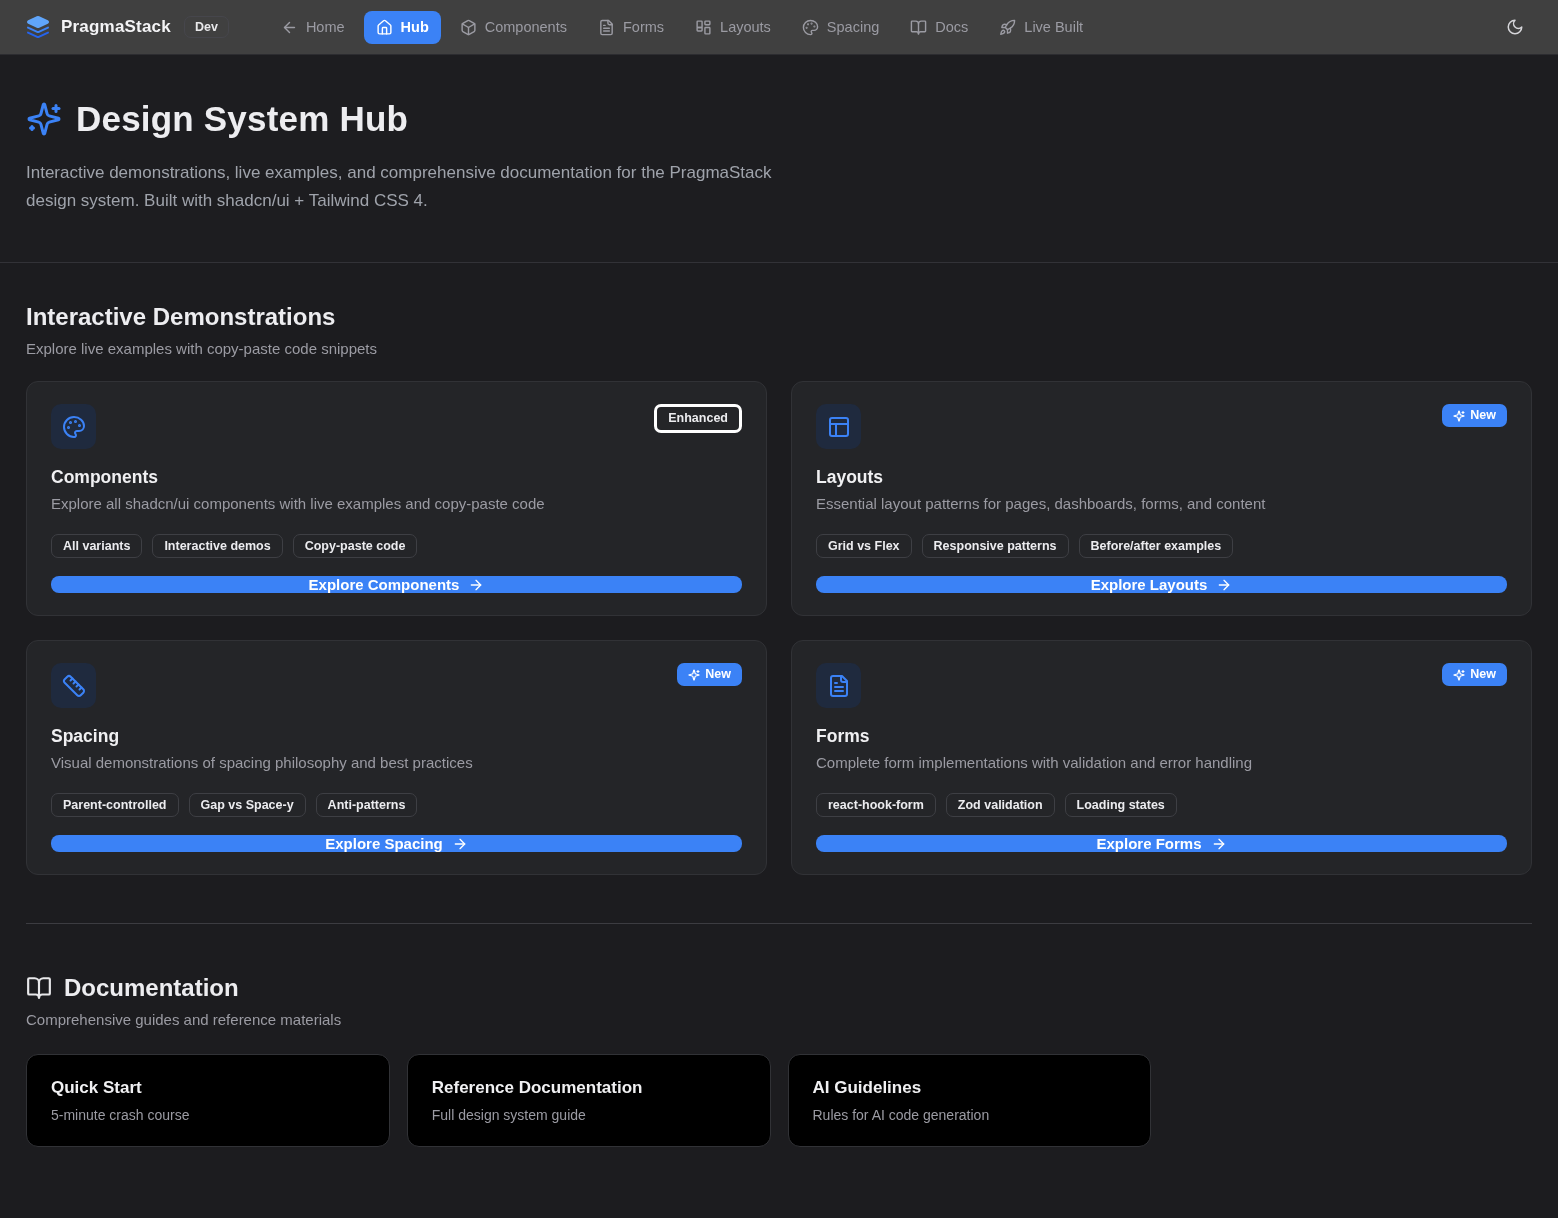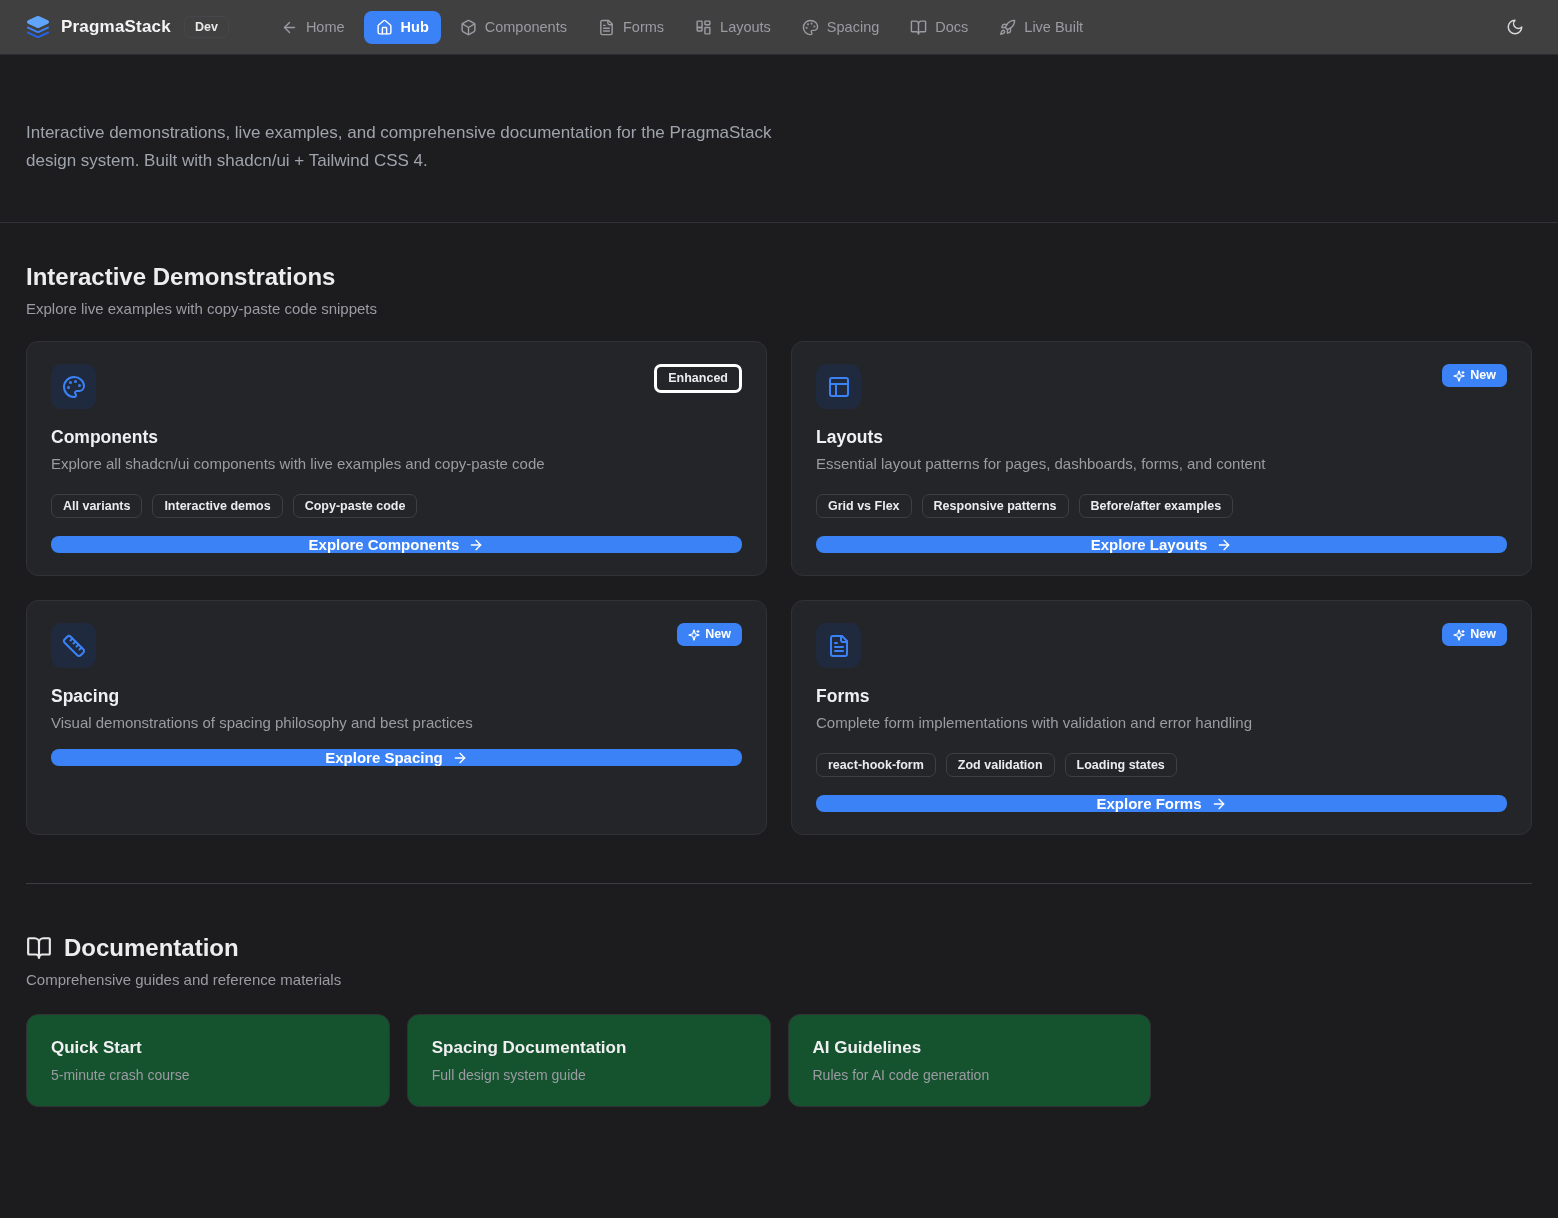--- a/index.html
+++ b/index.html
@@ -74,21 +74,21 @@
     gap: 9px; cursor: pointer;
   }
   .explore-btn svg { width: 16px; height: 16px; }
 
   .divider { border: none; border-top: 1px solid #3c3c41; margin: 48px 0 0; }
 
   .doc-heading-row { display: flex; align-items: center; gap: 12px; margin-top: 50px; }
   .doc-heading-row svg { width: 26px; height: 26px; color: #e8e8ea; }
   .doc-heading-row .section-heading { margin-top: 0; }
   .doc-grid { display: grid; grid-template-columns: repeat(4, 1fr); gap: 17px; margin-top: 26px; }
-  .doc-card { background: #14532d; border: 1px solid #313236; border-radius: 12px; padding: 23px 24px; cursor: pointer; }
+  .doc-card { background: #000000; border: 1px solid #313236; border-radius: 12px; padding: 23px 24px; cursor: pointer; }
   .doc-title { font-size: 17px; font-weight: 700; color: #f0f0f2; }
   .doc-desc { font-size: 14px; color: #9b9ba3; margin-top: 9px; }
 </style>
 </head>
 <body>
 
 <header class="navbar">
   <div class="brand">
     <svg width="24" height="24" viewBox="0 0 24 24" fill="none" stroke-width="2" stroke-linecap="round" stroke-linejoin="round">
       <path fill="#60a5fa" stroke="#60a5fa" d="m12.83 2.18a2 2 0 0 0-1.66 0L2.6 6.08a1 1 0 0 0 0 1.83l8.58 3.91a2 2 0 0 0 1.66 0l8.58-3.9a1 1 0 0 0 0-1.83Z"></path>
@@ -170,20 +170,30 @@
   </nav>
 
   <button class="theme-toggle">
     <svg viewBox="0 0 24 24" fill="none" stroke="currentColor" stroke-width="2" stroke-linecap="round" stroke-linejoin="round">
         <path d="M12 3a6 6 0 0 0 9 9 9 9 0 1 1-9-9Z"></path>
       </svg>
   </button>
 </header>
 
 <section class="hero">
+  <div class="hero-title-row">
+    <svg viewBox="0 0 24 24" fill="none" stroke="currentColor" stroke-width="2" stroke-linecap="round" stroke-linejoin="round">
+        <path d="M9.937 15.5A2 2 0 0 0 8.5 14.063l-6.135-1.582a.5.5 0 0 1 0-.962L8.5 9.936A2 2 0 0 0 9.937 8.5l1.582-6.135a.5.5 0 0 1 .963 0L14.063 8.5A2 2 0 0 0 15.5 9.937l6.135 1.581a.5.5 0 0 1 0 .964L15.5 14.063a2 2 0 0 0-1.437 1.437l-1.582 6.135a.5.5 0 0 1-.963 0z"></path>
+        <path d="M20 3v4"></path>
+        <path d="M22 5h-4"></path>
+        <path d="M4 17v2"></path>
+        <path d="M5 18H3"></path>
+      </svg>
+    <h1 class="hero-title" style="margin:0;">Design System Hub</h1>
+  </div>
   <p class="hero-desc" style="margin-bottom:0;">Interactive demonstrations, live examples, and comprehensive documentation for the PragmaStack design system. Built with shadcn/ui + Tailwind CSS 4.</p>
 </section>
 
 <main class="main">
 
   <h2 class="section-heading" style="margin-bottom:0;">Interactive Demonstrations</h2>
   <div class="section-sub">Explore live examples with copy-paste code snippets</div>
 
   <div class="demo-grid">
 
@@ -265,20 +275,25 @@
           <svg viewBox="0 0 24 24" fill="none" stroke="currentColor" stroke-width="2.4" stroke-linecap="round" stroke-linejoin="round">
               <path d="M9.937 15.5A2 2 0 0 0 8.5 14.063l-6.135-1.582a.5.5 0 0 1 0-.962L8.5 9.936A2 2 0 0 0 9.937 8.5l1.582-6.135a.5.5 0 0 1 .963 0L14.063 8.5A2 2 0 0 0 15.5 9.937l6.135 1.581a.5.5 0 0 1 0 .964L15.5 14.063a2 2 0 0 0-1.437 1.437l-1.582 6.135a.5.5 0 0 1-.963 0z"></path>
               <path d="M20 3v4"></path>
               <path d="M22 5h-4"></path>
             </svg>
           <span>New</span>
         </span>
       </div>
       <div class="card-title">Spacing</div>
       <div class="card-desc">Visual demonstrations of spacing philosophy and best practices</div>
+      <div class="tag-row">
+        <span class="tag">Parent-controlled</span>
+        <span class="tag">Gap vs Space-y</span>
+        <span class="tag">Anti-patterns</span>
+      </div>
       <button class="explore-btn">
         <span>Explore Spacing</span>
         <svg viewBox="0 0 24 24" fill="none" stroke="currentColor" stroke-width="2" stroke-linecap="round" stroke-linejoin="round">
             <path d="M5 12h14"></path>
             <path d="m12 5 7 7-7 7"></path>
           </svg>
       </button>
     </div>
 
     <div class="demo-card">
@@ -329,21 +344,21 @@
     <h2 class="section-heading" style="margin-bottom:0;">Documentation</h2>
   </div>
   <div class="section-sub">Comprehensive guides and reference materials</div>
 
   <div class="doc-grid">
     <div class="doc-card">
       <div class="doc-title">Quick Start</div>
       <div class="doc-desc">5-minute crash course</div>
     </div>
     <div class="doc-card">
-      <div class="doc-title">Spacing Documentation</div>
+      <div class="doc-title">Reference Documentation</div>
       <div class="doc-desc">Full design system guide</div>
     </div>
     <div class="doc-card">
       <div class="doc-title">AI Guidelines</div>
       <div class="doc-desc">Rules for AI code generation</div>
     </div>
   </div>
 
 </main>
 

